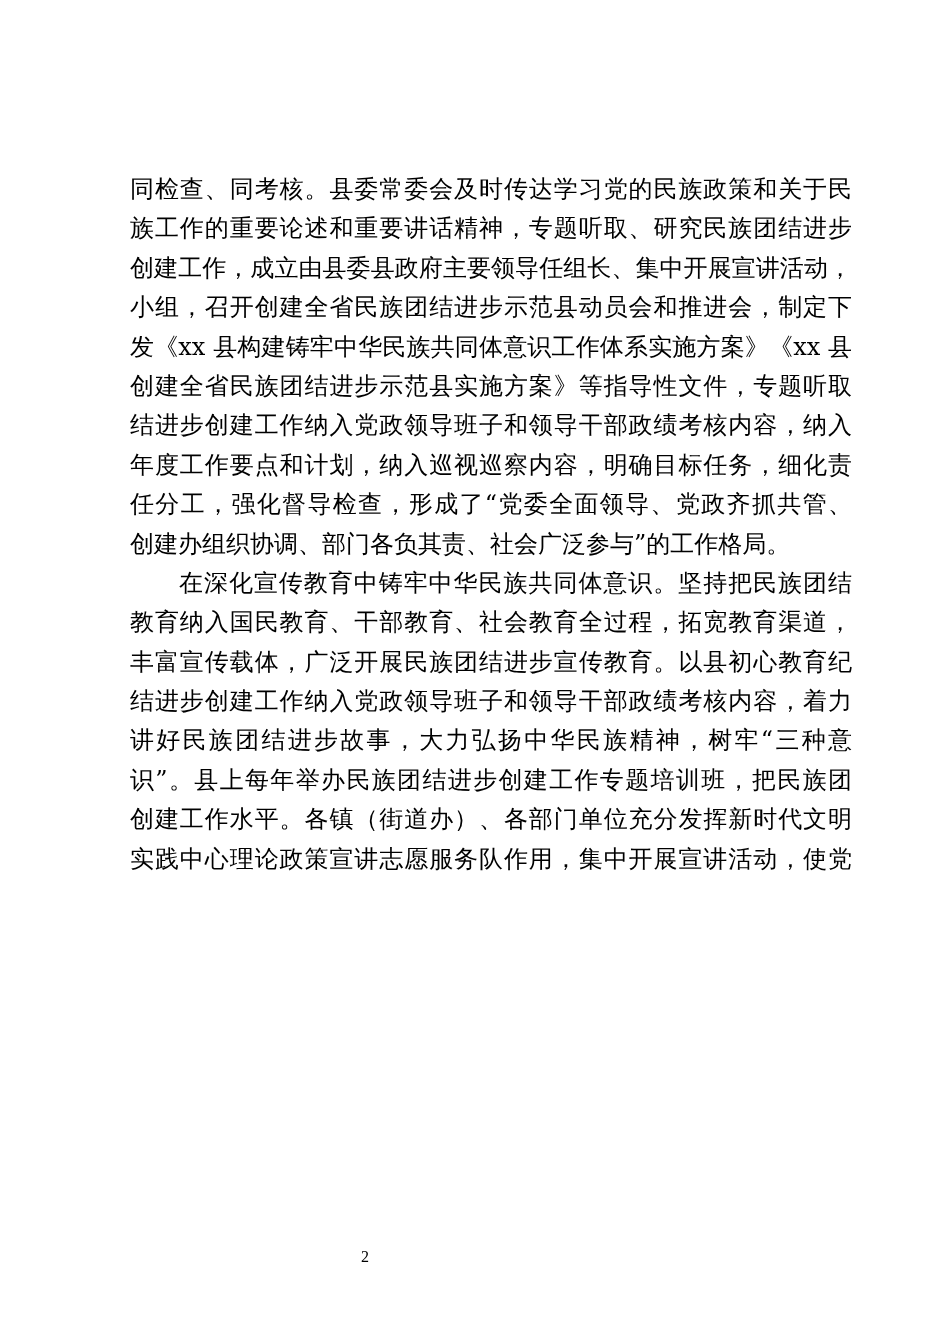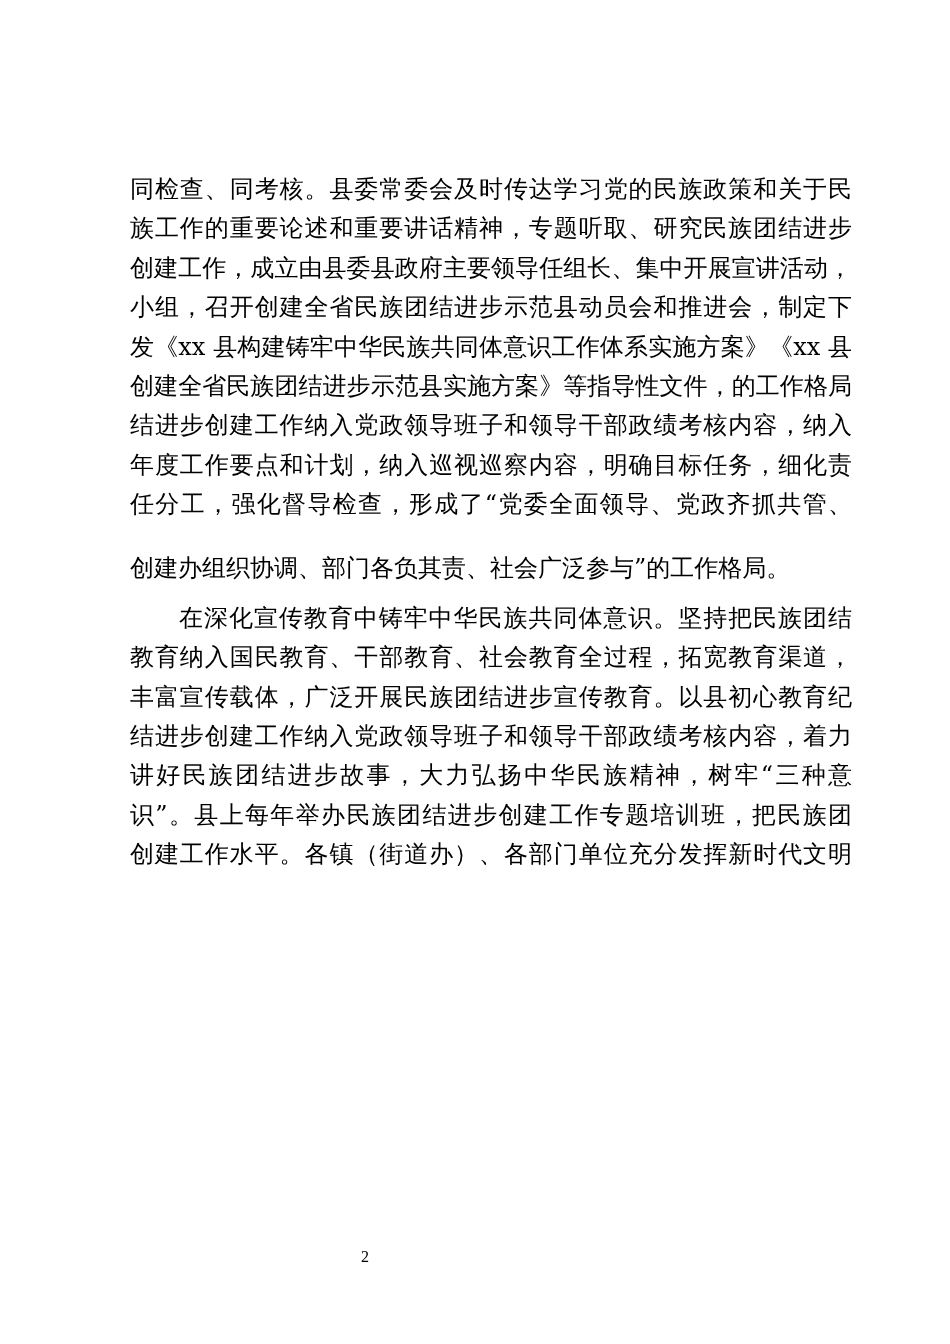--- a/index.html
+++ b/index.html
@@ -33,25 +33,23 @@
       height: 39.4px;
       line-height: 39.4px;
       font-size: 24px;
       white-space: nowrap;
       text-align: justify;
       text-align-last: justify;
       letter-spacing: 0;
     }
     .line.last {
       text-align-last: left;
-      margin-top: 24px;
     }
     .line.indent {
       padding-left: 49px;
-      margin-top: 11px;
     }
     .page-number {
       position: absolute;
       left: 355px;
       top: 1247px;
       width: 20px;
       text-align: center;
       font-family: "Liberation Serif", "DejaVu Serif", serif;
       font-size: 16px;
       line-height: 20px;
@@ -60,28 +58,29 @@
 </head>
 <body>
 
 <div class="page">
   <div class="body-text">
     <span class="line">同检查、同考核。县委常委会及时传达学习党的民族政策和关于民</span>
     <span class="line">族工作的重要论述和重要讲话精神，专题听取、研究民族团结进步</span>
     <span class="line">创建工作，成立由县委县政府主要领导任组长、集中开展宣讲活动，</span>
     <span class="line">小组，召开创建全省民族团结进步示范县动员会和推进会，制定下</span>
     <span class="line">发《xx 县构建铸牢中华民族共同体意识工作体系实施方案》《xx 县</span>
-    <span class="line">创建全省民族团结进步示范县实施方案》等指导性文件，的工作格局</span>
+    <span class="line">创建全省民族团结进步示范县实施方案》等指导性文件，专题听取</span>
     <span class="line">结进步创建工作纳入党政领导班子和领导干部政绩考核内容，纳入</span>
     <span class="line">年度工作要点和计划，纳入巡视巡察内容，明确目标任务，细化责</span>
     <span class="line">任分工，强化督导检查，形成了“党委全面领导、党政齐抓共管、</span>
     <span class="line last">创建办组织协调、部门各负其责、社会广泛参与”的工作格局。</span>
     <span class="line indent">在深化宣传教育中铸牢中华民族共同体意识。坚持把民族团结</span>
     <span class="line">教育纳入国民教育、干部教育、社会教育全过程，拓宽教育渠道，</span>
     <span class="line">丰富宣传载体，广泛开展民族团结进步宣传教育。以县初心教育纪</span>
     <span class="line">结进步创建工作纳入党政领导班子和领导干部政绩考核内容，着力</span>
     <span class="line">讲好民族团结进步故事，大力弘扬中华民族精神，树牢“三种意</span>
     <span class="line">识”。县上每年举办民族团结进步创建工作专题培训班，把民族团</span>
     <span class="line">创建工作水平。各镇（街道办）、各部门单位充分发挥新时代文明</span>
+    <span class="line">实践中心理论政策宣讲志愿服务队作用，集中开展宣讲活动，使党</span>
   </div>
 
   <div class="page-number">2</div>
 </div>
 
 </body></html>

